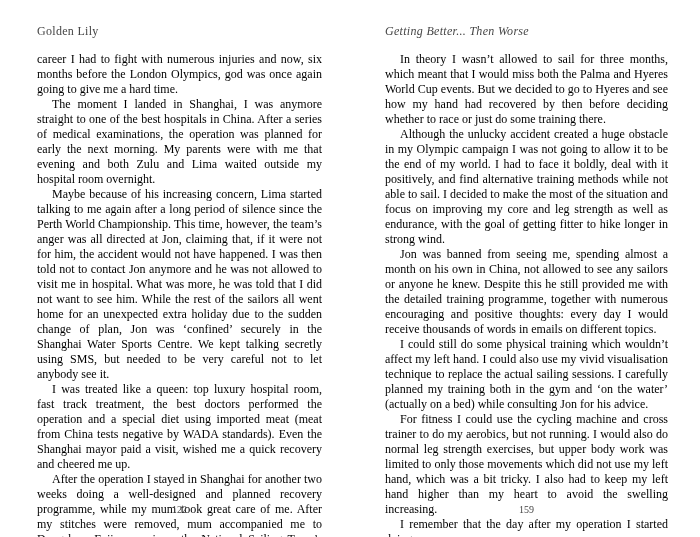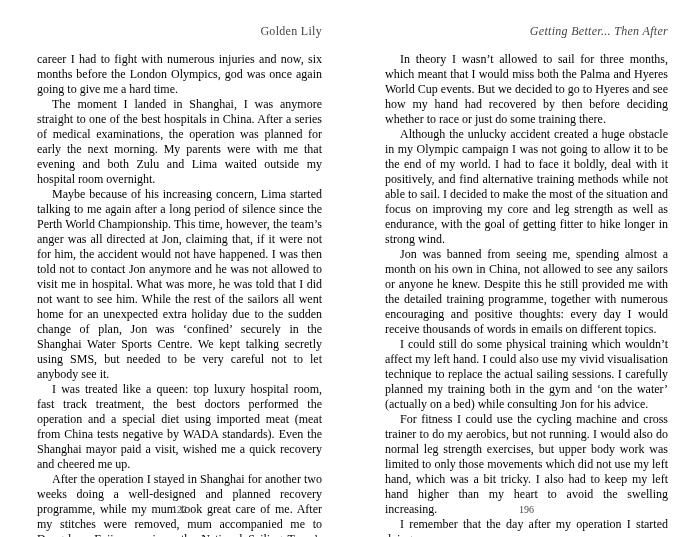--- a/index.html
+++ b/index.html
@@ -24,21 +24,21 @@
     width: 350px;
     height: 537px;
     box-sizing: border-box;
   }
   .page-left  { padding: 0 28px 0 37px; }
   .page-right { padding: 0 32px 0 35px; }
 
   .running-head {
     margin: 24px 0 0 0;
     height: 15px;
-    text-align: right;
+    text-align: left;
     font-size: 12px;
     letter-spacing: 0.3px;
     color: #454545;
   }
   .running-head.italic { font-style: italic; }
 
   .body-text {
     margin-top: 13px;
   }
   .body-text p {
@@ -73,25 +73,25 @@
       <p>career I had to fight with numerous injuries and now, six months before the London Olympics, god was once again going to give me a hard time.</p>
       <p class="indent">The moment I landed in Shanghai, I was anymore straight to one of the best hospitals in China. After a series of medical examinations, the operation was planned for early the next morning. My parents were with me that evening and both Zulu and Lima waited outside my hospital room overnight.</p>
       <p class="indent">Maybe because of his increasing concern, Lima started talking to me again after a long period of silence since the Perth World Championship. This time, however, the team’s anger was all directed at Jon, claiming that, if it were not for him, the accident would not have happened. I was then told not to contact Jon anymore and he was not allowed to visit me in hospital. What was more, he was told that I did not want to see him. While the rest of the sailors all went home for an unexpected extra holiday due to the sudden change of plan, Jon was ‘confined’ securely in the Shanghai Water Sports Centre. We kept talking secretly using SMS, but needed to be very careful not to let anybody see it.</p>
       <p class="indent">I was treated like a queen: top luxury hospital room, fast track treatment, the best doctors performed the operation and a special diet using imported meat (meat from China tests negative by WADA standards). Even the Shanghai mayor paid a visit, wished me a quick recovery and cheered me up.</p>
       <p class="indent">After the operation I stayed in Shanghai for another two weeks doing a well-designed and planned recovery programme, while my mum took great care of me. After my stitches were removed, mum accompanied me to Dongshan, Fujian province, the National Sailing Team’s training base, for proper physical training while the team doctor did all the treatment for my hand.</p>
     </div>
     <div class="folio">122</div>
   </div>
 
   <div class="page page-right">
-    <div class="running-head italic">Getting Better... Then After</div>
+    <div class="running-head italic">Getting Better... Then Worse</div>
     <div class="body-text">
       <p class="indent">In theory I wasn’t allowed to sail for three months, which meant that I would miss both the Palma and Hyeres World Cup events. But we decided to go to Hyeres and see how my hand had recovered by then before deciding whether to race or just do some training there.</p>
       <p class="indent">Although the unlucky accident created a huge obstacle in my Olympic campaign I was not going to allow it to be the end of my world. I had to face it boldly, deal with it positively, and find alternative training methods while not able to sail. I decided to make the most of the situation and focus on improving my core and leg strength as well as endurance, with the goal of getting fitter to hike longer in strong wind.</p>
       <p class="indent">Jon was banned from seeing me, spending almost a month on his own in China, not allowed to see any sailors or anyone he knew. Despite this he still provided me with the detailed training programme, together with numerous encouraging and positive thoughts: every day I would receive thousands of words in emails on different topics.</p>
       <p class="indent">I could still do some physical training which wouldn’t affect my left hand. I could also use my vivid visualisation technique to replace the actual sailing sessions. I carefully planned my training both in the gym and ‘on the water’ (actually on a bed) while consulting Jon for his advice.</p>
       <p class="indent">For fitness I could use the cycling machine and cross trainer to do my aerobics, but not running. I would also do normal leg strength exercises, but upper body work was limited to only those movements which did not use my left hand, which was a bit tricky. I also had to keep my left hand higher than my heart to avoid the swelling increasing.</p>
       <p class="indent">I remember that the day after my operation I started doing</p>
     </div>
-    <div class="folio">196</div>
+    <div class="folio">159</div>
   </div>
 
 </div>
 
 </body></html>

